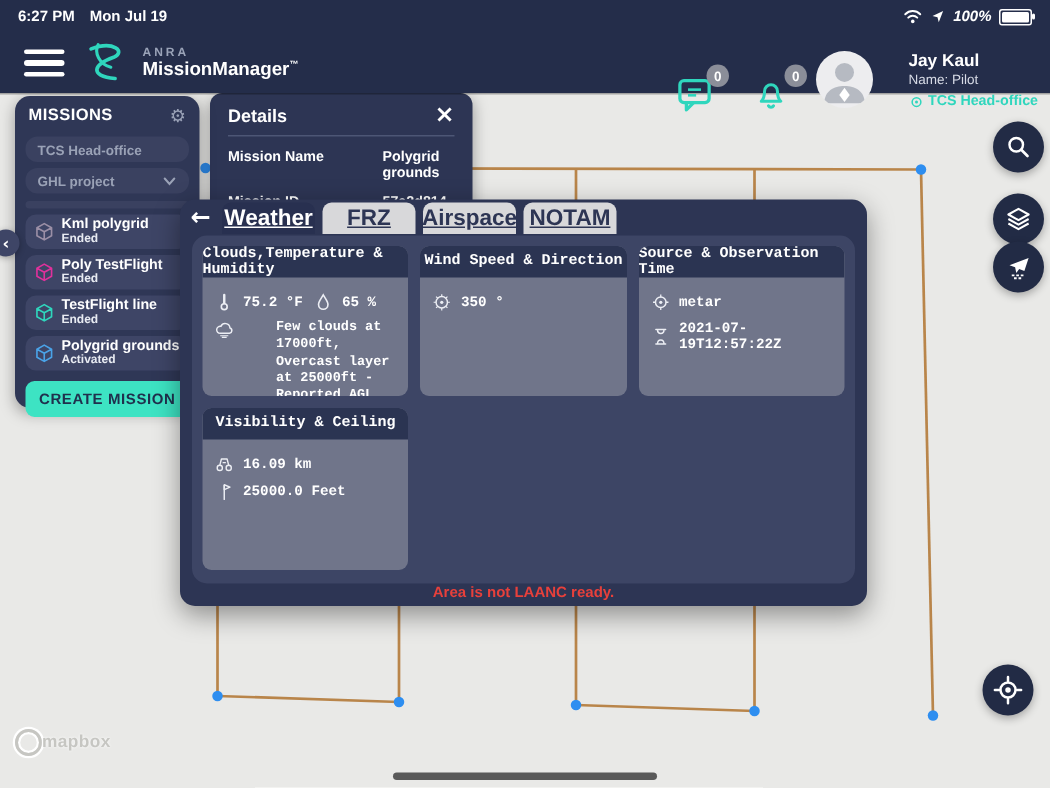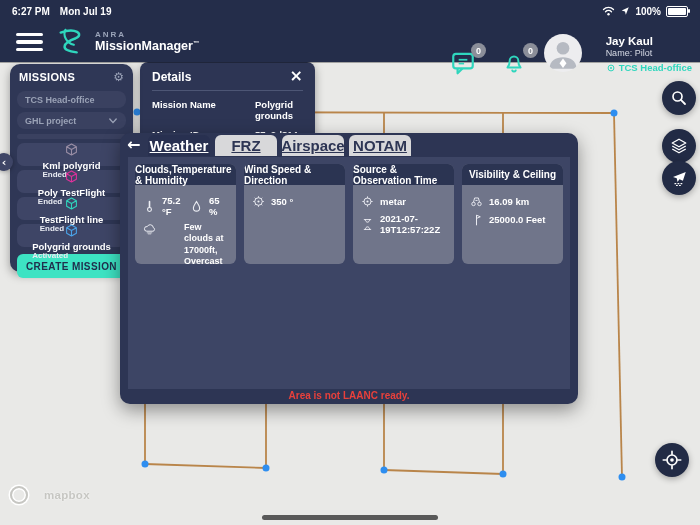--- a/index.html
+++ b/index.html
@@ -7,21 +7,21 @@
           font-family:"Liberation Sans",sans-serif;-webkit-font-smoothing:antialiased;}
   .glyph{font-family:"DejaVu Sans",sans-serif;}
 
   
   .topbar{position:absolute;top:0;left:0;right:0;height:62px;background:#242d4a;z-index:7;
           box-shadow:0 1px 0 rgba(0,0,0,.3);}
   .statusrow{position:absolute;top:0;left:0;right:0;height:22px;display:flex;align-items:center;
              padding:0 12px;color:#fff;font-size:10px;}
   .statusrow .time{font-weight:700;}
   .statusrow .date{margin-left:10px;font-weight:600;}
-  .status-right{margin-left:auto;display:flex;gap:5px;font-weight:600;}
+  .status-right{margin-left:auto;display:flex;gap:5px;font-weight:600;font-style:italic;}
   .battery{width:20px;height:9px;border:1px solid #fff;border-radius:2px;position:relative;}
   .battery .fill{position:absolute;inset:1px;background:#fff;border-radius:1px;}
   .battery .nub{position:absolute;right:-3px;top:2px;width:2px;height:4px;background:#fff;border-radius:1px;}
 
   .headerrow{position:absolute;top:22px;left:0;right:0;height:40px;display:flex;align-items:center;}
   .hamburger{margin-left:16px;width:27px;display:flex;flex-direction:column;gap:4px;cursor:pointer;}
   .hamburger div{height:3.5px;background:#fff;border-radius:2px;}
   .logo{display:flex;align-items:center;margin-left:10px;gap:4px;}
   .logo-text .top{font-size:8px;font-weight:700;letter-spacing:2px;color:#9aa3b8;line-height:1;}
   .logo-text .bottom{font-size:12.5px;font-weight:800;color:#fff;line-height:1.15;}
@@ -33,41 +33,41 @@
          align-items:center;justify-content:center;}
   .userbox{position:absolute;right:8px;top:12px;display:flex;gap:24px;align-items:flex-start;}
   .avatar{width:38px;height:38px;border-radius:50%;background:#ededef;overflow:hidden;flex:none;cursor:pointer;}
   .user-meta{color:#fff;line-height:1.25;}
   .user-name{font-size:11.5px;font-weight:700;}
   .user-role{font-size:9px;color:#d7dbe6;}
   .user-org{display:flex;align-items:center;gap:3px;font-size:9.5px;font-weight:700;color:#2fd6bd;margin-top:2px;}
 
   
   .map-annot{position:absolute;top:0;left:0;z-index:1;}
-  .mapbox-logo{position:absolute;left:10px;top:486px;display:flex;align-items:center;gap:16px;z-index:2;
+  .mapbox-logo{position:absolute;left:10px;top:486px;display:flex;align-items:center;gap:0;z-index:2;
                color:#c6c6c2;font-weight:800;font-size:11.5px;letter-spacing:.3px;cursor:pointer;
                text-shadow:0 0 2px #fff;}
   .mapbox-logo .mb-circle{width:14px;height:14px;border:2.5px solid #c6c6c2;border-radius:50%;
                box-shadow:0 0 0 1.5px #fff, inset 0 0 0 1.5px #fff;}
   .home-indicator{position:absolute;left:262px;top:515px;width:176px;height:4.5px;background:#595959;
                border-radius:3px;z-index:8;cursor:grab;}
 
   
   .sidebar{position:absolute;left:10px;top:64px;width:123px;height:208px;background:#2f3756;
            border-radius:10px;z-index:4;box-shadow:0 3px 10px rgba(0,0,0,.35);padding:5px 7px;
            box-sizing:border-box;}
   .sb-head{display:flex;align-items:center;justify-content:space-between;padding:2px 2px 4px 2px;}
   .sb-title{color:#fff;font-size:11px;font-weight:800;letter-spacing:.3px;}
   .sb-gear{color:#99a1b6;font-size:12px;cursor:pointer;line-height:1;}
   .sb-field{height:17px;background:#3a4160;border-radius:8px;margin-top:4px;display:flex;
             align-items:center;padding:0 8px;font-size:9px;color:#9aa2b6;font-weight:600;cursor:pointer;}
   .sb-field .chev{margin-left:auto;}
   .sb-sliver{height:5px;background:#3a4160;border-radius:3px;margin-top:5px;}
   .sb-item{margin-top:4px;height:23px;background:#3e4566;border-radius:7px;display:flex;
-           align-items:center;gap:5px;padding:0 6px;cursor:pointer;flex-direction:column;}
+           align-items:center;gap:5px;padding:0 6px;cursor:pointer;}
   .sb-item .txt{line-height:1.1;}
   .sb-item .nm{font-size:9.5px;font-weight:800;color:#fff;white-space:nowrap;}
   .sb-item .st{font-size:8px;font-weight:700;color:#e8ebf2;}
   .create-btn{margin-top:7px;height:24px;background:#3de3c3;border-radius:6px;display:flex;
               align-items:center;justify-content:center;color:#20304d;font-size:10px;font-weight:800;
               letter-spacing:.4px;cursor:pointer;}
   .collapse-handle{position:absolute;left:-5px;top:153px;width:18px;height:18px;border-radius:50%;
               background:#3e4566;color:#fff;z-index:5;display:flex;align-items:center;
               justify-content:center;font-size:11px;font-weight:700;cursor:pointer;box-shadow:0 1px 4px rgba(0,0,0,.3);}
 
@@ -86,22 +86,22 @@
   
   .modal{position:absolute;left:120px;top:133px;width:458px;height:271px;background:#2d3554;
          border-radius:10px;z-index:5;box-shadow:0 6px 18px rgba(0,0,0,.4);}
   .back-arrow{position:absolute;left:7px;top:2px;color:#fff;font-size:16px;font-weight:700;cursor:pointer;}
   .tabs{position:absolute;left:28px;top:2px;display:flex;gap:5px;}
   .tab{width:62px;height:21px;border-radius:6px 6px 0 0;display:flex;align-items:center;
        justify-content:center;font-size:15px;font-weight:800;cursor:pointer;
        background:#d8d8da;color:#2d3554;text-decoration:underline;}
   .tab.active{background:#283050;color:#fff;}
   .modal-inner{position:absolute;left:8px;top:24px;width:442px;height:232px;background:#3d4565;
-       border-radius:0;padding:7px;box-sizing:border-box;display:grid;
-       grid-template-columns:1fr 1fr 1fr 1fr;grid-template-rows:100px 108px;gap:8px;}
+       border-radius:10px;padding:7px;box-sizing:border-box;display:grid;
+       grid-template-columns:1fr 1fr 1fr;grid-template-rows:100px 108px;gap:8px;font-family:Liberation Mono, monospace;}
   .card{background:#70758a;border-radius:6px;overflow:hidden;display:flex;flex-direction:column;}
   .card-head{height:21px;flex:none;background:#2b3452;color:#fff;font-size:10px;font-weight:800;
        display:flex;align-items:center;justify-content:center;}
   .card-body{flex:1;padding:5px 8px;color:#fff;}
   .crow{display:flex;align-items:center;gap:6px;margin:5px 0;font-size:9.5px;font-weight:800;}
   .crow.top2{justify-content:flex-start;}
   .crow .half{display:flex;align-items:center;gap:6px;width:52%;}
   .crow .half.r{width:48%;}
   .crow.wrap{align-items:flex-start;font-size:9px;line-height:1.25;gap:28px;}
   .cicon{flex:none;width:13px;height:13px;}

